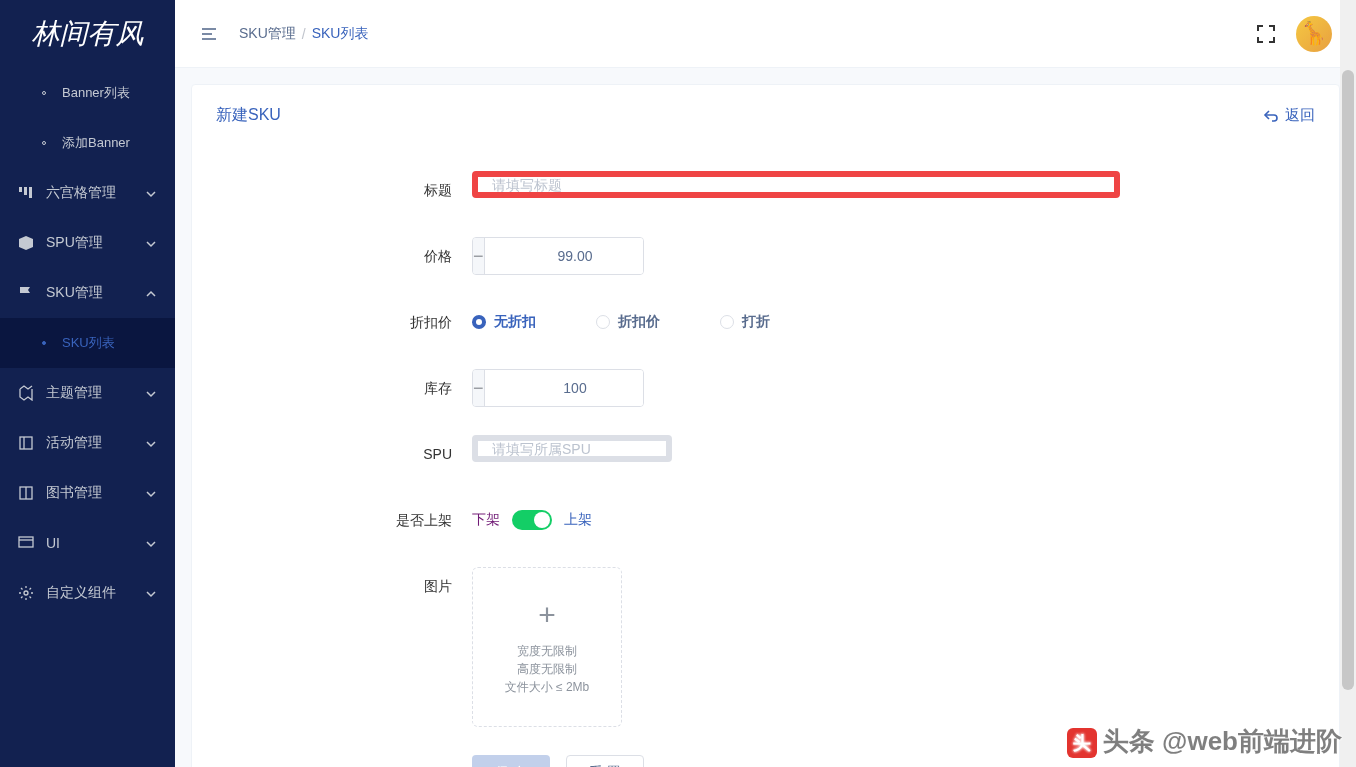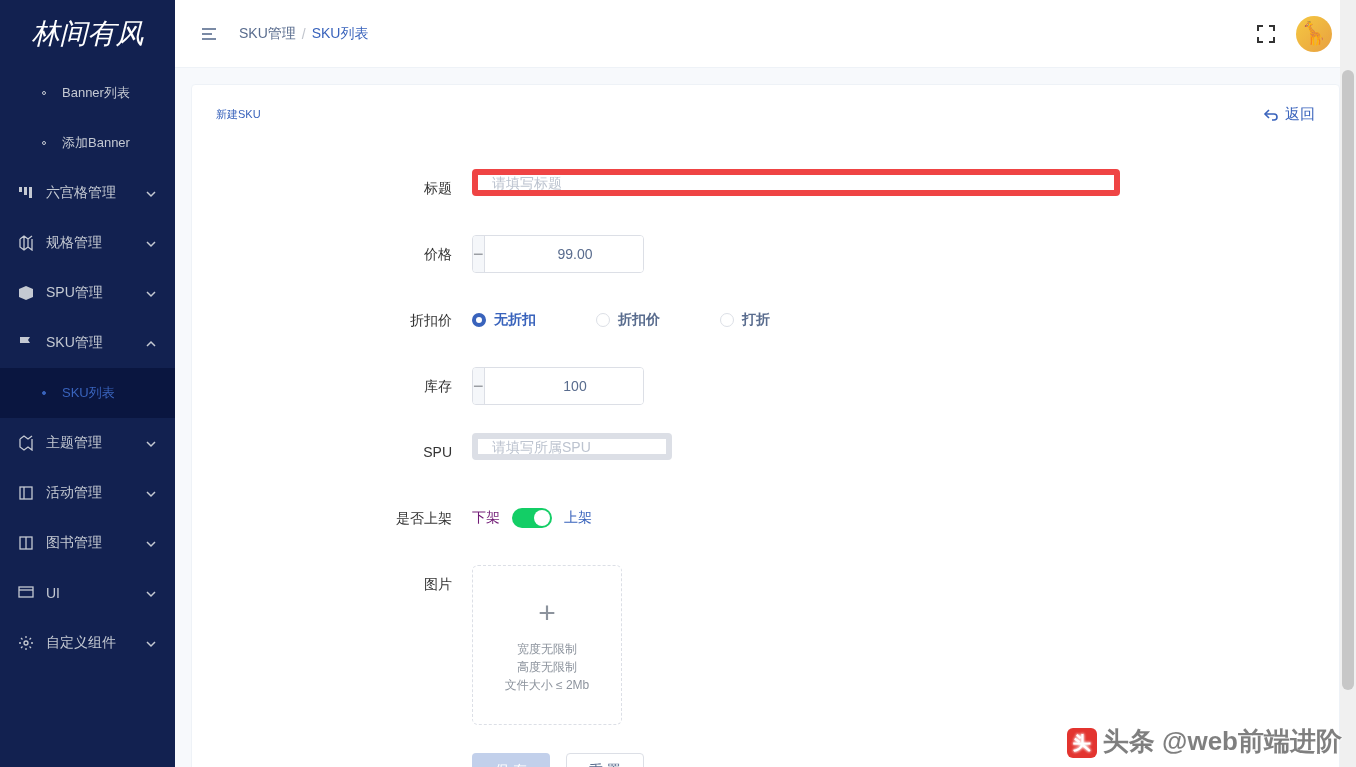--- a/index.html
+++ b/index.html
@@ -28,21 +28,21 @@
 .breadcrumb .crumb.active { color: #3963bc; }
 .breadcrumb .sep { color: #c0c4cc; }
 .topbar-right { margin-left: auto; display: flex; align-items: center; gap: 20px; }
 .fullscreen-btn { width: 20px; height: 20px; cursor: pointer; }
 .avatar { width: 36px; height: 36px; border-radius: 50%; background: linear-gradient(135deg, #f5c842 0%, #e8a040 100%); cursor: pointer; position: relative; overflow: hidden; display:flex; align-items:center; justify-content:center; font-size:22px;}
 
 
 .content { flex: 1; padding: 16px; overflow-y: auto; }
 .panel { background: #fff; border-radius: 4px; padding: 0; min-height: 680px; border: 1px solid #eef2f7; }
 .panel-header { display: flex; align-items: center; padding: 20px 24px 20px; border-bottom: 1px solid transparent; }
-.panel-title { color: #3963bc; font-size: 11px; font-weight: 500; }
+.panel-title { color: #3963bc; font-size: 16px; font-weight: 500; }
 .back-btn { margin-left: auto; display: flex; align-items: center; gap: 6px; color: #3963bc; cursor: pointer; font-size: 15px; }
 
 .form { padding: 24px 24px 24px 0; }
 .form-row { display: flex; align-items: flex-start; margin-bottom: 28px; }
 .form-label { width: 280px; text-align: right; padding-right: 20px; color: #333; font-size: 14px; line-height: 38px; flex-shrink: 0; }
 .form-control { flex: 0 0 auto; }
 
 .input-text { width: 648px; height: 27px; border: 6px solid #ef4444; border-radius: 4px; padding: 0 14px; font-size: 14px; color: #596c8e; outline: none; }
 .input-text::placeholder { color: #bcc3cf; }
 .input-text.narrow { width: 200px; border-color: #dcdfe6; }
@@ -97,31 +97,20 @@
       </div>
       <div class="menu-item">
         <span class="menu-icon">
             <svg viewBox="0 0 16 16" fill="currentColor">
               <rect x="1" y="2" width="3" height="5"></rect>
               <rect x="6" y="2" width="3" height="8"></rect>
               <rect x="11" y="2" width="3" height="11"></rect>
             </svg>
           </span>
         <span class="menu-label">六宫格管理</span>
-        <span class="chevron"><svg viewBox="0 0 12 12" fill="none" stroke="currentColor" stroke-width="1.5">
-              <polyline points="2,4 6,8 10,4"></polyline>
-            </svg></span>
-      </div>
-      <div class="menu-item">
-        <span class="menu-icon">
-            <svg viewBox="0 0 16 16" fill="none" stroke="currentColor" stroke-width="1.3">
-              <path d="M2 4 L6 1 L10 4 L14 1 M2 4 L2 12 L6 15 L10 12 L14 15 L14 4 M6 1 L6 15 M10 4 L10 12"></path>
-            </svg>
-          </span>
-        <span class="menu-label">规格管理</span>
         <span class="chevron"><svg viewBox="0 0 12 12" fill="none" stroke="currentColor" stroke-width="1.5">
               <polyline points="2,4 6,8 10,4"></polyline>
             </svg></span>
       </div>
       <div class="menu-item">
         <span class="menu-icon">
             <svg viewBox="0 0 16 16" fill="currentColor">
               <path d="M1 4 L8 1 L15 4 L15 12 L8 15 L1 12 Z"></path>
             </svg>
           </span>

